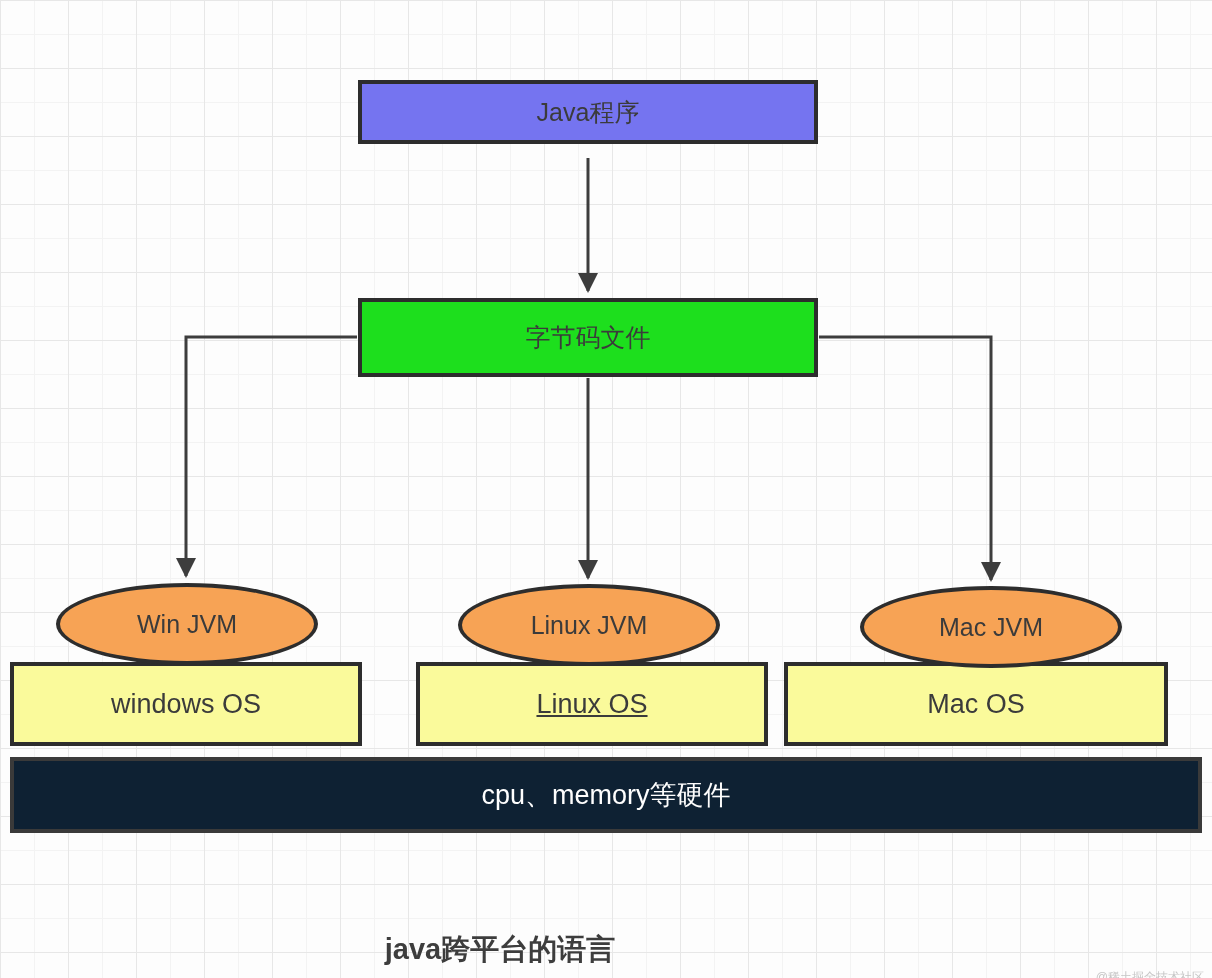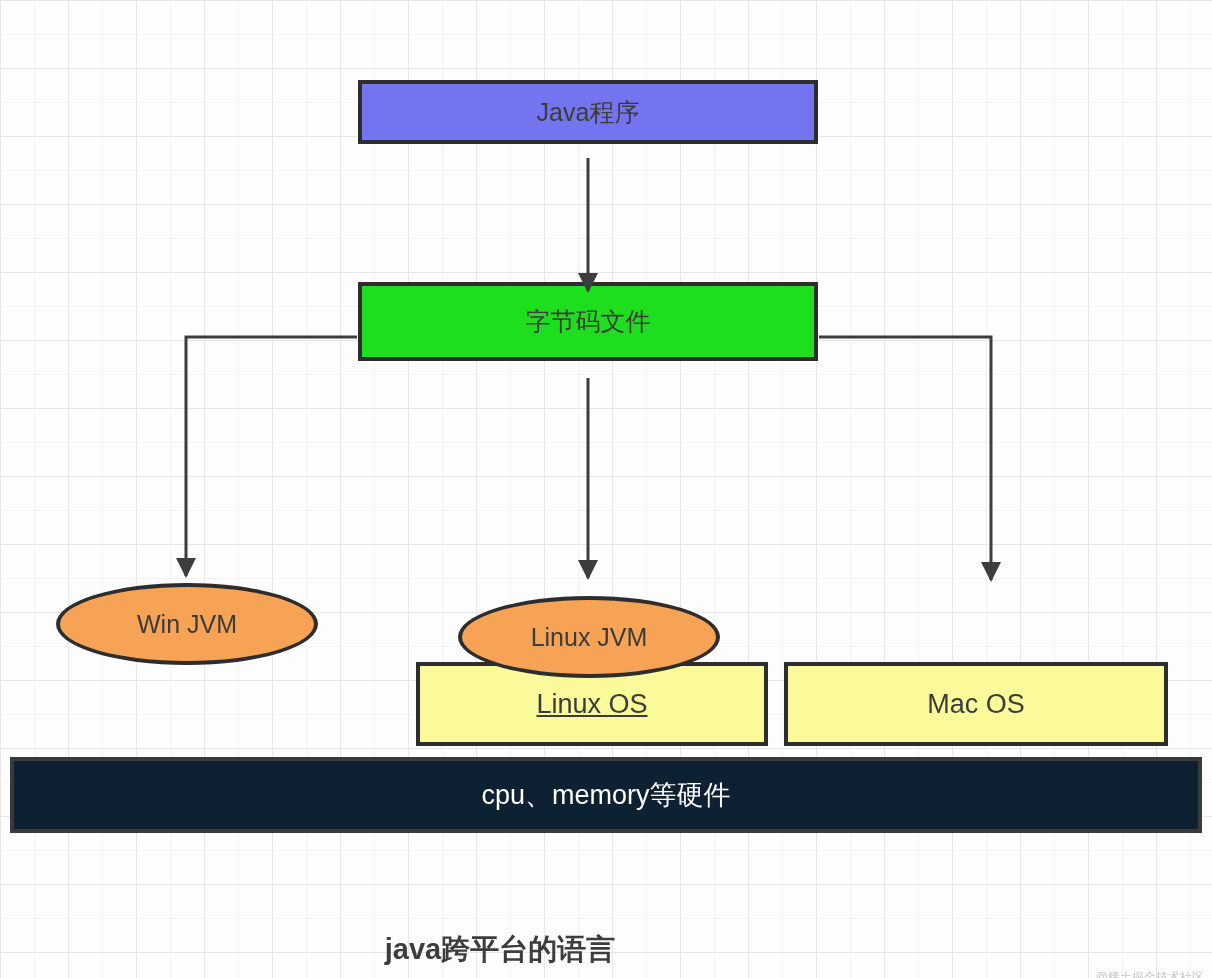--- a/index.html
+++ b/index.html
@@ -29,32 +29,32 @@
     font-size: 25px;
     color: #3b3b3b;
     white-space: nowrap;
   }
   .rect  { border: 4px solid #2d2d2d; }
   .java-box {
     left: 358px; top: 80px; width: 460px; height: 64px;
     background: #7574f0;
   }
   .bytecode-box {
-    left: 358px; top: 282px; width: 460px; height: 79px;
+    left: 358px; top: 298px; width: 460px; height: 79px;
     background: #1ddf1d;
   }
   .ellipse {
     border: 4px solid #2d2d2d;
     border-radius: 50%;
     background: #f7a355;
     width: 262px; height: 82px;
     z-index: 3;
   }
   .ellipse.win   { left: 56px;  top: 583px; }
-  .ellipse.linux { left: 458px; top: 596px; }
+  .ellipse.linux { left: 458px; top: 584px; }
   .ellipse.mac   { left: 860px; top: 586px; }
   .os-box {
     background: #fafa9b;
     border: 4px solid #2d2d2d;
     top: 662px; height: 84px;
     font-size: 27px;
     z-index: 2;
   }
   .os-box.windows { left: 10px;  width: 352px; }
   .os-box.linux   { left: 416px; width: 352px; text-decoration: underline; }
@@ -104,21 +104,23 @@
     <path d="M588,378 V578" stroke="#3d3d3d" stroke-width="3" fill="none" marker-end="url(#arrowhead)"></path>
     <path d="M819,337 H991 V580" stroke="#3d3d3d" stroke-width="3" fill="none" marker-end="url(#arrowhead)"></path>
   </svg>
 
   <div class="node rect java-box">Java程序</div>
 
   <div class="node rect bytecode-box">字节码文件</div>
 
   <div class="node ellipse win">Win JVM</div>
   <div class="node ellipse linux">Linux JVM</div>
+  <div class="node ellipse mac">Mac JVM</div>
 
+  <div class="node os-box windows">windows OS</div>
   <div class="node os-box linux">Linux OS</div>
   <div class="node os-box mac">Mac OS</div>
 
   <div class="node hardware-bar">cpu、memory等硬件</div>
 
   <div class="caption">java跨平台的语言</div>
   <div class="watermark">@稀土掘金技术社区</div>
 
 </div>
 

